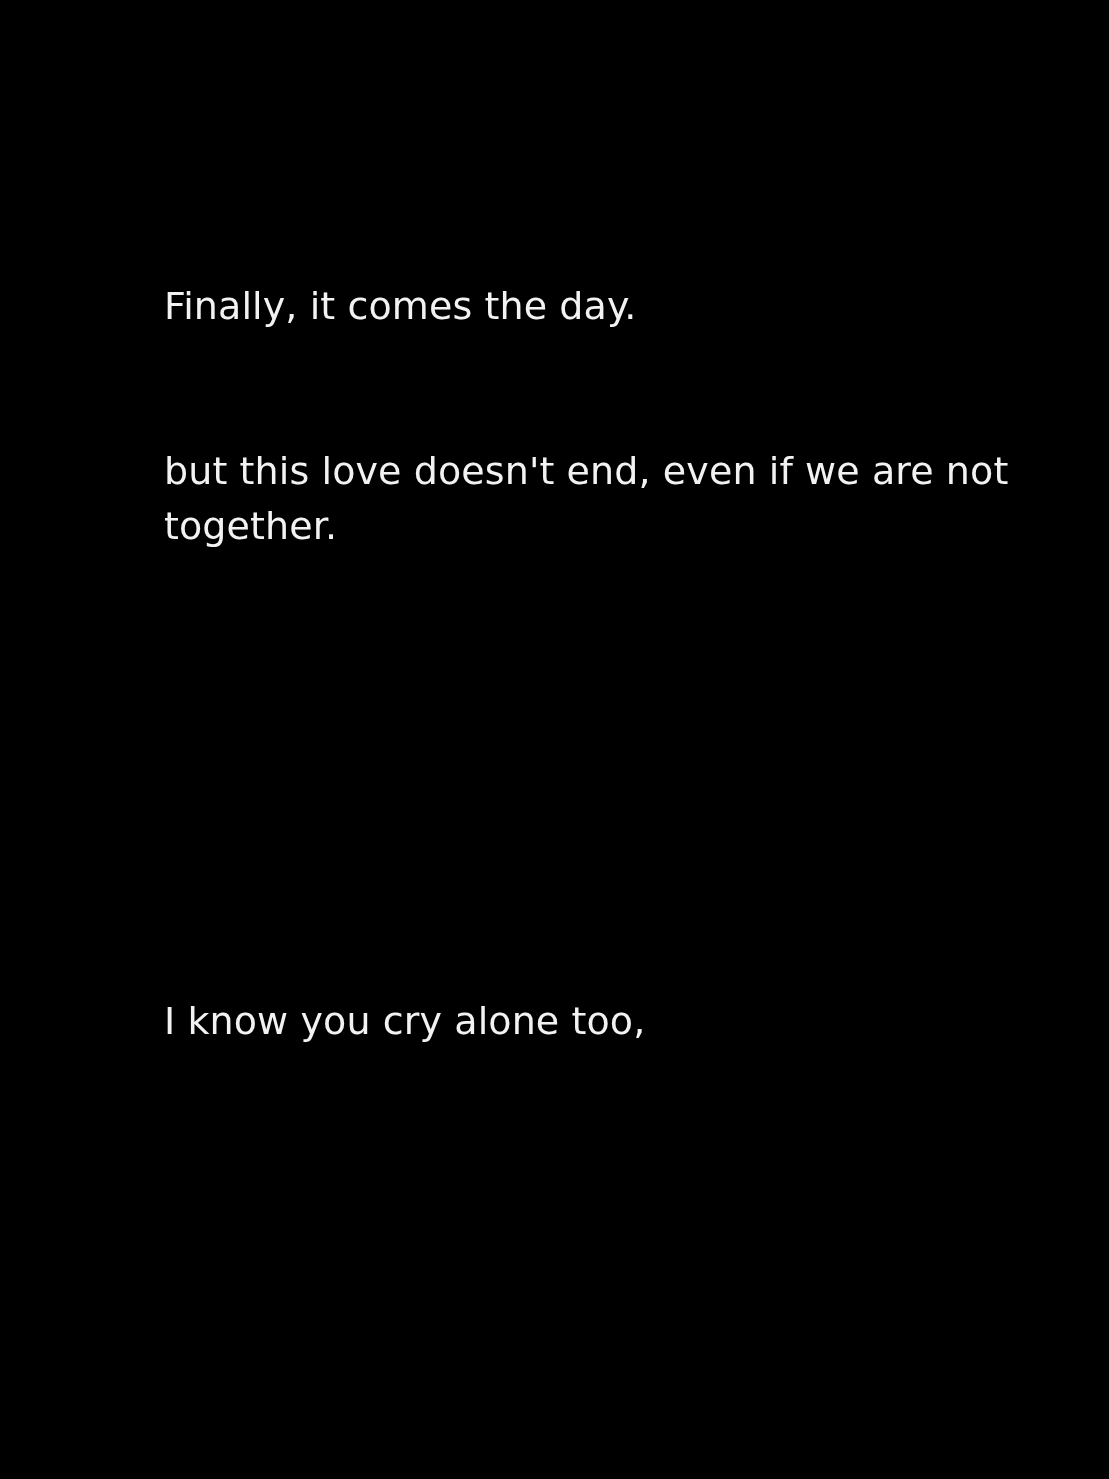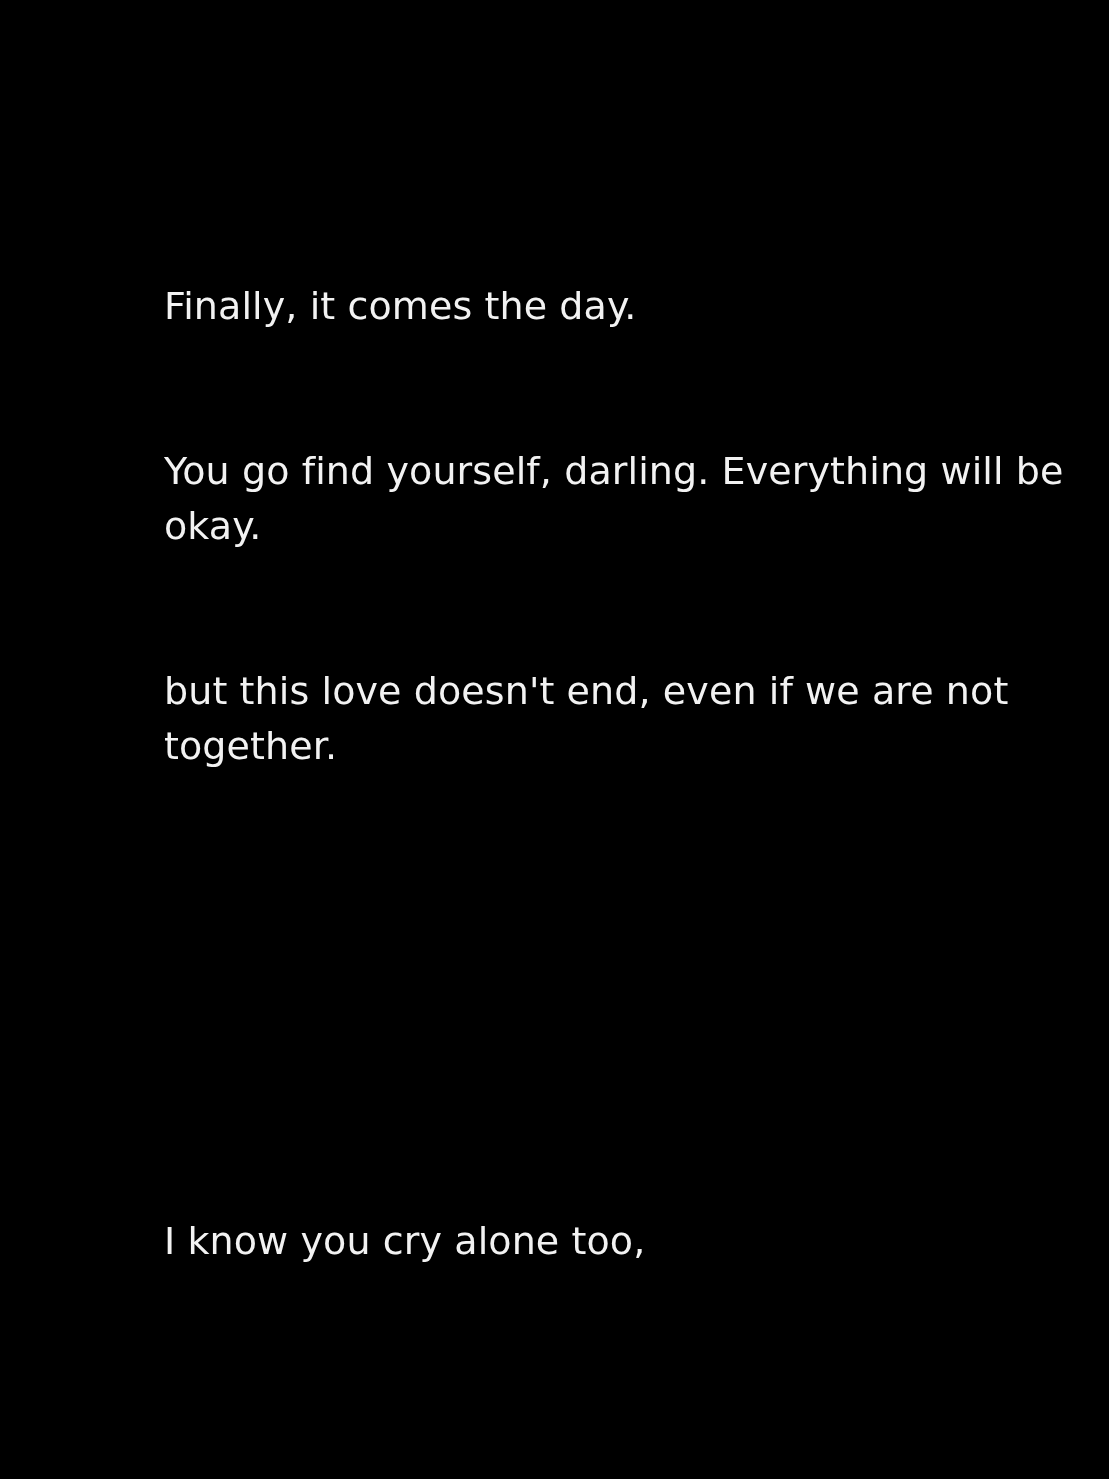--- a/index.html
+++ b/index.html
@@ -42,21 +42,20 @@
   }
 </style>
 </head>
 <body>
 
 <div class="page">
   <div class="poem">
 
     <div class="stanza">
       <span class="line">Finally, it comes the day.</span>
-      <span class="line">You go find yourself, darling. Everything will be okay.</span>
       <span class="line">but this love doesn't end, even if we are not together.</span>
     </div>
 
     <div class="stanza">
       <span class="line">I know you cry alone too,</span>
       
       
       
     </div>
 

